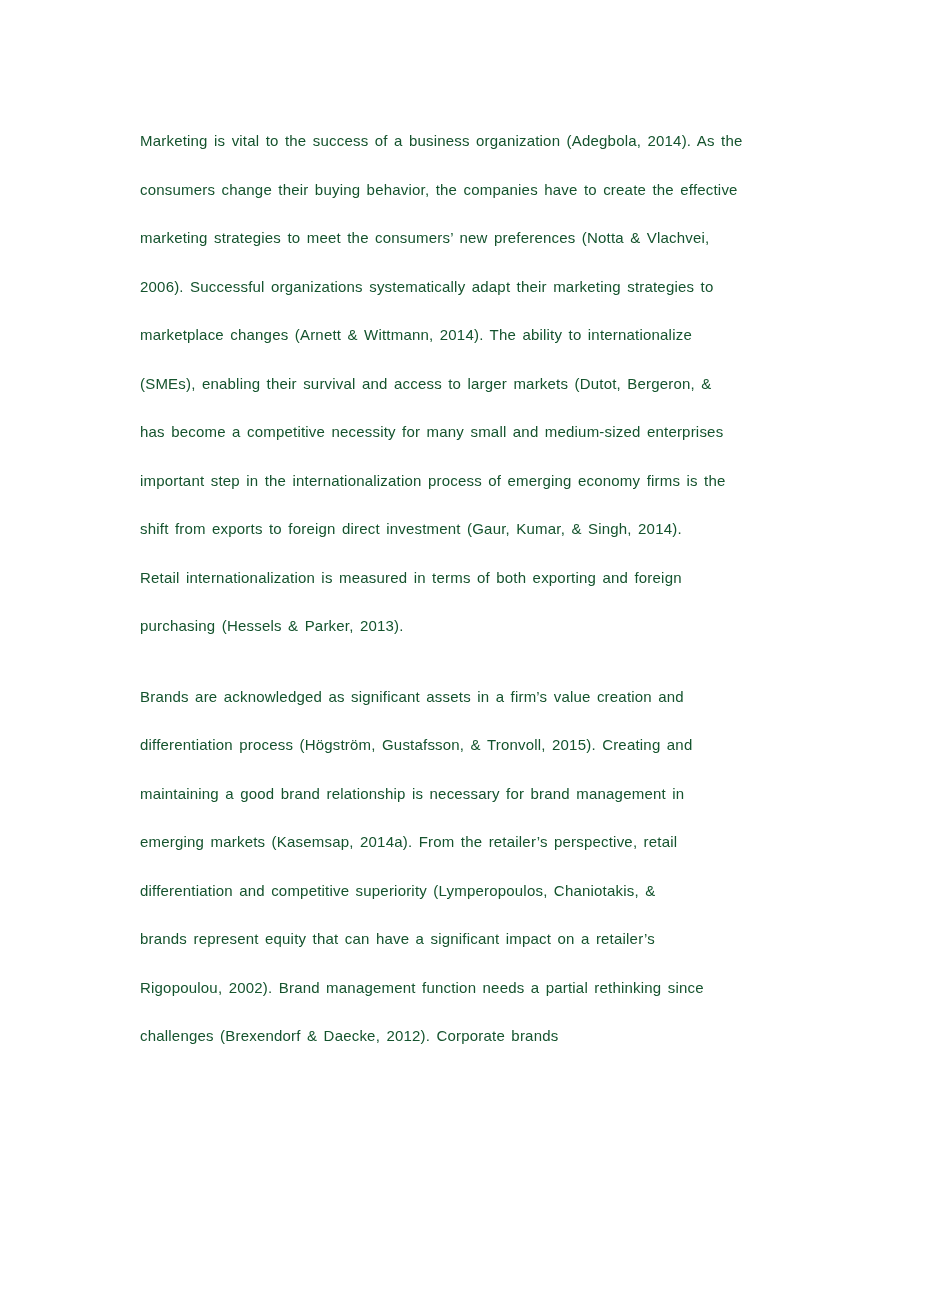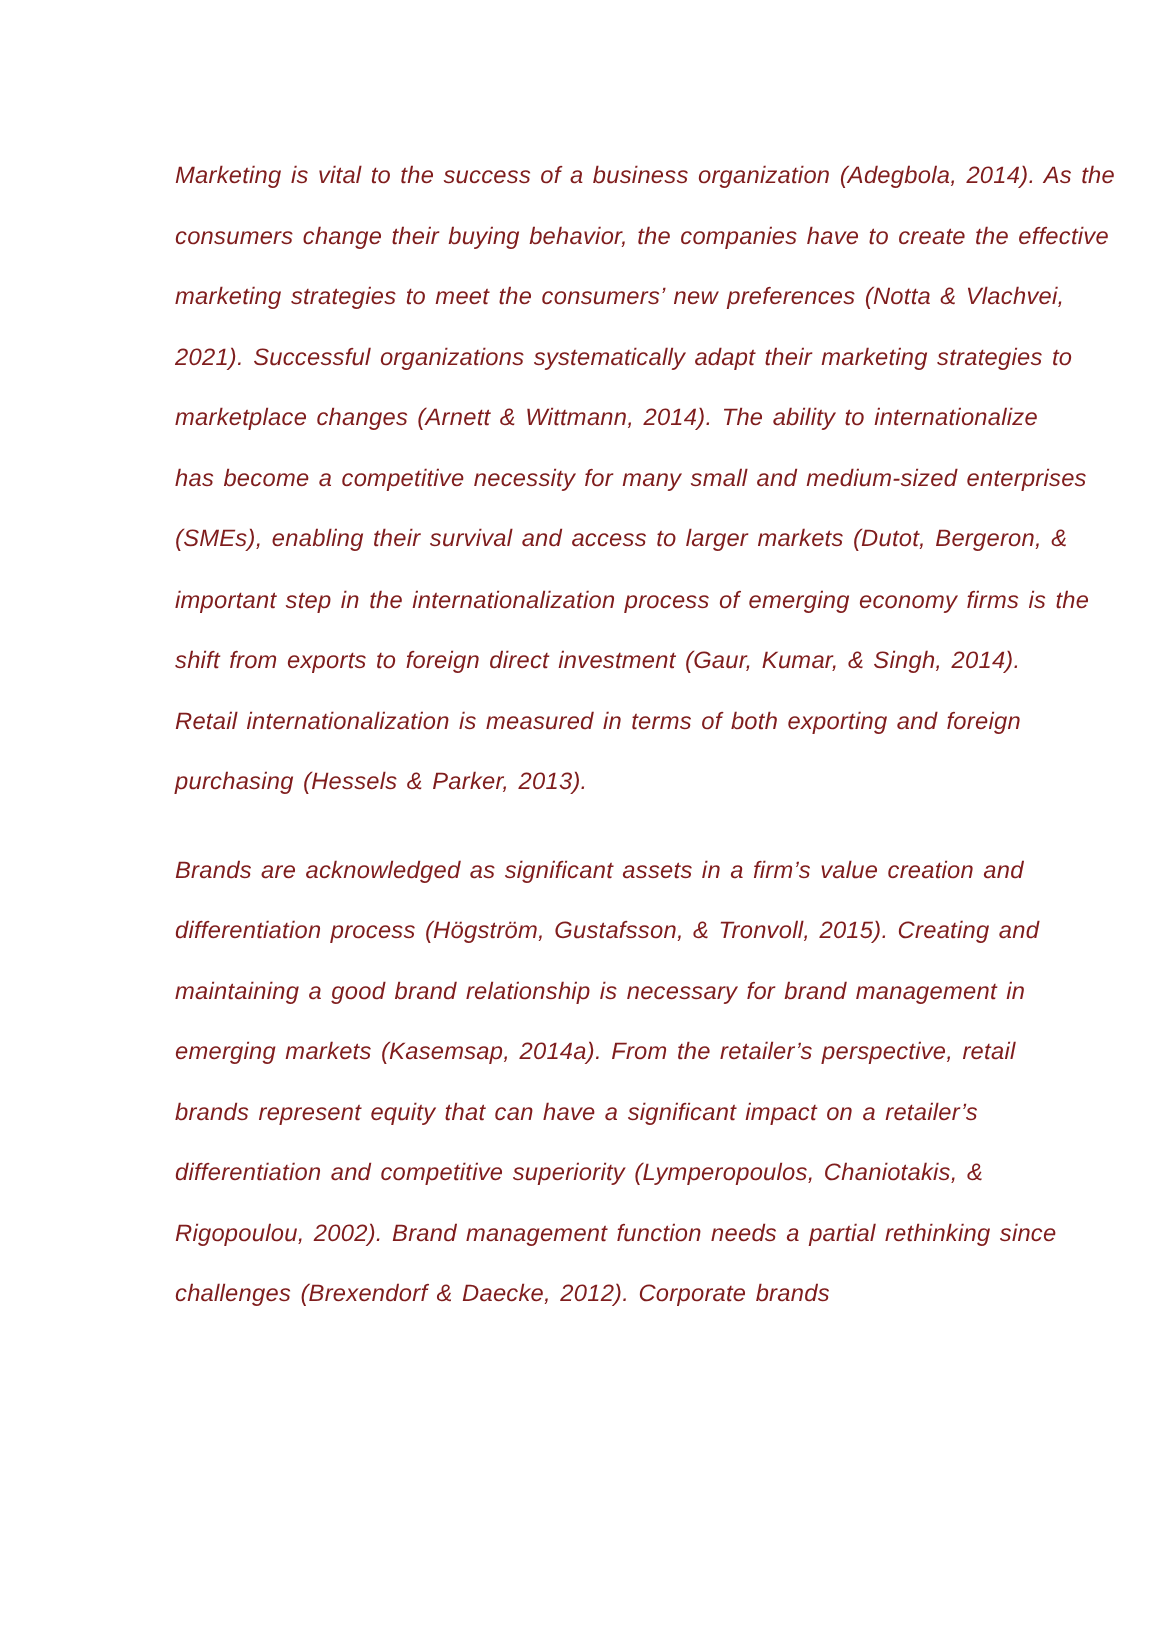--- a/index.html
+++ b/index.html
@@ -23,49 +23,48 @@
   .paragraph {
     margin: 0;
   }
   .paragraph + .paragraph {
     margin-top: 22px;
   }
   .line {
     height: 48.5px;
     line-height: 48.5px;
     white-space: nowrap;
-    font-style: italic;
-    font-size: 19px;
-    color: #7f1d1d;
+    font-size: 15px;
+    color: #14532d;
     letter-spacing: 0.2px;
     word-spacing: 2px;
   }
 </style>
 </head>
 <body>
 
 <div class="page">
   <div>
       <div class="paragraph">
         <div class="line">Marketing is vital to the success of a business organization (Adegbola, 2014). As the</div>
         <div class="line">consumers change their buying behavior, the companies have to create the effective</div>
         <div class="line">marketing strategies to meet the consumers’ new preferences (Notta &amp; Vlachvei,</div>
-        <div class="line">2021). Successful organizations systematically adapt their marketing strategies to</div>
+        <div class="line">2006). Successful organizations systematically adapt their marketing strategies to</div>
         <div class="line">marketplace changes (Arnett &amp; Wittmann, 2014). The ability to internationalize</div>
+        <div class="line">(SMEs), enabling their survival and access to larger markets (Dutot, Bergeron, &amp;</div>
         <div class="line">has become a competitive necessity for many small and medium-sized enterprises</div>
-        <div class="line">(SMEs), enabling their survival and access to larger markets (Dutot, Bergeron, &amp;</div>
         <div class="line">important step in the internationalization process of emerging economy firms is the</div>
         <div class="line">shift from exports to foreign direct investment (Gaur, Kumar, &amp; Singh, 2014).</div>
         <div class="line">Retail internationalization is measured in terms of both exporting and foreign</div>
         <div class="line">purchasing (Hessels &amp; Parker, 2013).</div>
       </div>
       <div class="paragraph">
         <div class="line">Brands are acknowledged as significant assets in a firm’s value creation and</div>
         <div class="line">differentiation process (Högström, Gustafsson, &amp; Tronvoll, 2015). Creating and</div>
         <div class="line">maintaining a good brand relationship is necessary for brand management in</div>
         <div class="line">emerging markets (Kasemsap, 2014a). From the retailer’s perspective, retail</div>
+        <div class="line">differentiation and competitive superiority (Lymperopoulos, Chaniotakis, &amp;</div>
         <div class="line">brands represent equity that can have a significant impact on a retailer’s</div>
-        <div class="line">differentiation and competitive superiority (Lymperopoulos, Chaniotakis, &amp;</div>
         <div class="line">Rigopoulou, 2002). Brand management function needs a partial rethinking since</div>
         <div class="line">challenges (Brexendorf &amp; Daecke, 2012). Corporate brands</div>
       </div>
     </div>
 </div>
 
 </body></html>

